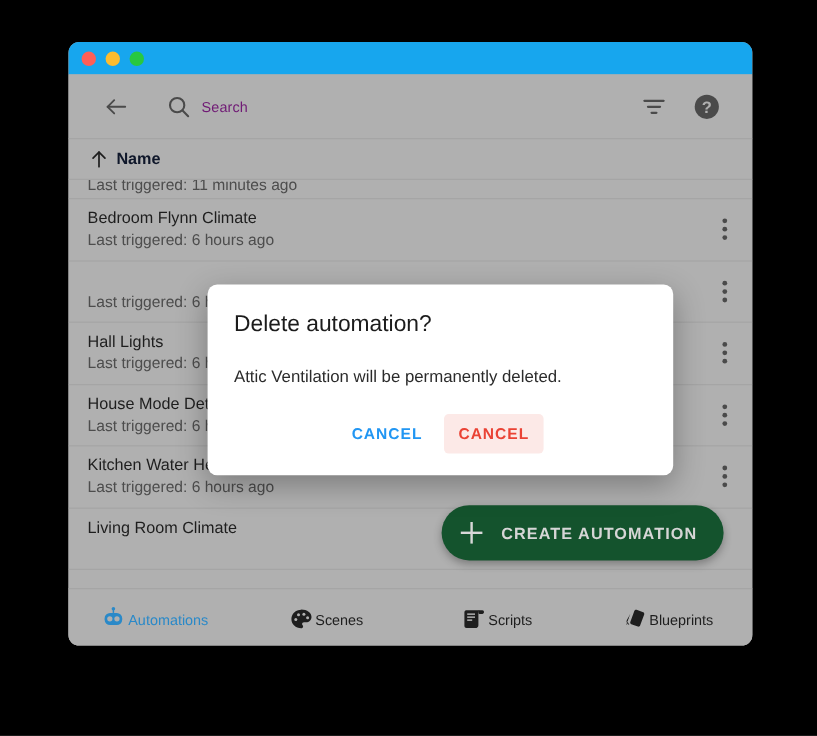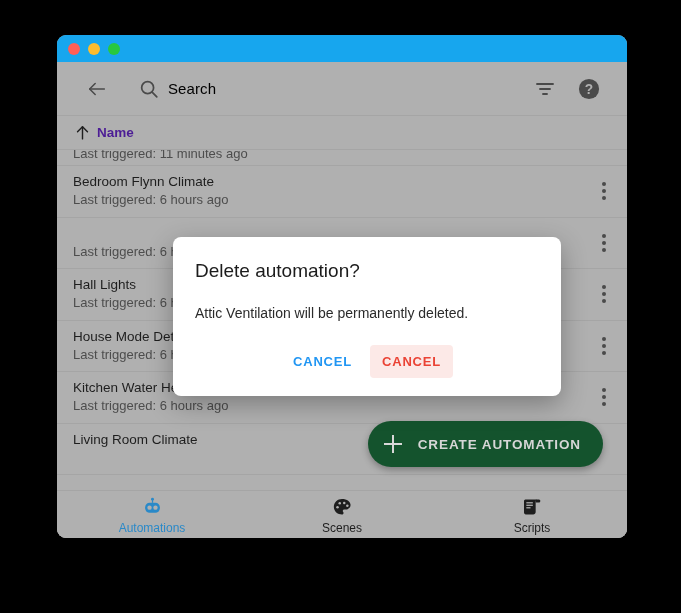--- a/index.html
+++ b/index.html
@@ -53,22 +53,22 @@
   #back-arrow {
     position: absolute; left: 29px; top: 16px;
     width: 22px; height: 22px;
   }
   #search-icon {
     position: absolute; left: 81px; top: 16px;
     width: 22px; height: 22px;
   }
   #search-input {
     position: absolute; left: 111px; top: 16px;
-    font-size: 15px;
-    color: #000000;
+    font-size: 12px;
+    color: #701a75;
     letter-spacing: .1px;
     line-height: 22px;
   }
   #filter-icon {
     position: absolute; right: 72px; top: 18px;
     width: 20px; height: 18px;
   }
   #help-icon {
     position: absolute; right: 27px; top: 16px;
     width: 22px; height: 22px;
@@ -80,21 +80,21 @@
     position: relative;
     border-bottom: 1px solid #a5a5a5;
   }
   #sort-arrow {
     position: absolute; left: 17px; top: 8px;
     width: 17px; height: 17px;
   }
   #sort-label {
     position: absolute; left: 40px; top: 8px;
     font-size: 13.5px; font-weight: bold;
-    color: #4c1d95;
+    color: #0f172a;
     line-height: 17px;
   }
 
   
   #list {
     position: absolute;
     top: 88px; left: 0; right: 0; bottom: 47px;
     overflow: hidden;
   }
   .row {
@@ -173,21 +173,21 @@
     position: absolute;
     left: 0; right: 0; bottom: 0;
     height: 47px;
     background: #b0b0b0;
     border-top: 1px solid #a5a5a5;
     display: flex;
   }
   .navitem {
     flex: 1;
     display: flex;
-    flex-direction: column;
+    flex-direction: row;
     align-items: center;
     justify-content: center;
     padding-top: 2px;
   }
   .navitem .navicon {
     height: 22px; width: 24px;
     display: flex; align-items: center; justify-content: center;
   }
   .navitem .navlabel {
     font-size: 12px;
@@ -385,20 +385,30 @@
             <path d="M4 3h13.5c-.8.8-1.1 1.8-1.1 2.9V18c0 1.6-1.3 2.9-2.9 2.9H4.6C3.3 20.9 2.4 19.9 2.4 18.6V5.2C2.4 4 3.2 3 4 3z"></path>
             <rect x="5.2" y="6.2" width="7.8" height="1.5" fill="#b0b0b0"></rect>
             <rect x="5.2" y="9.2" width="7.8" height="1.5" fill="#b0b0b0"></rect>
             <rect x="5.2" y="12.2" width="5" height="1.5" fill="#b0b0b0"></rect>
             <path d="M17.3 3h3.1c1 0 1.6.9 1.6 1.9 0 1-.7 1.8-1.7 1.8h-2.9c-.6 0-1-.5-1-1.1V4.4c0-.8.4-1.4.9-1.4z"></path>
           </svg>
         </span>
         <span class="navlabel">Scripts</span>
       </div>
 
+      <div class="navitem">
+        <span class="navicon">
+          <svg viewBox="0 0 24 24" width="20" height="20" fill="#1e1e1e">
+            <path d="M13.8 2.6l6.6 2.4c.9.3 1.3 1.3 1 2.2l-4.1 11.2c-.3.9-1.3 1.3-2.2 1l-6.6-2.4c-.9-.3-1.3-1.3-1-2.2L11.6 3.6c.3-.9 1.3-1.3 2.2-1z"></path>
+            <path d="M7.6 6.3L4.4 15c-.3.9.1 1.9 1 2.2l1.1.4L4 13.4z"></path>
+            <path d="M6.2 9.4L3.6 16.6c-.2.6 0 1.2.5 1.5l-.4-4.3z"></path>
+          </svg>
+        </span>
+        <span class="navlabel">Blueprints</span>
+      </div>
 
     </div>
 
     <div id="dialog">
       <div id="dialog-title">Delete automation?</div>
       <div id="dialog-message">Attic Ventilation will be permanently deleted.</div>
       <div id="dialog-actions">
         <button class="dlgbtn" id="cancel-button">CANCEL</button>
         <button class="dlgbtn" id="delete-button">CANCEL</button>
       </div>

